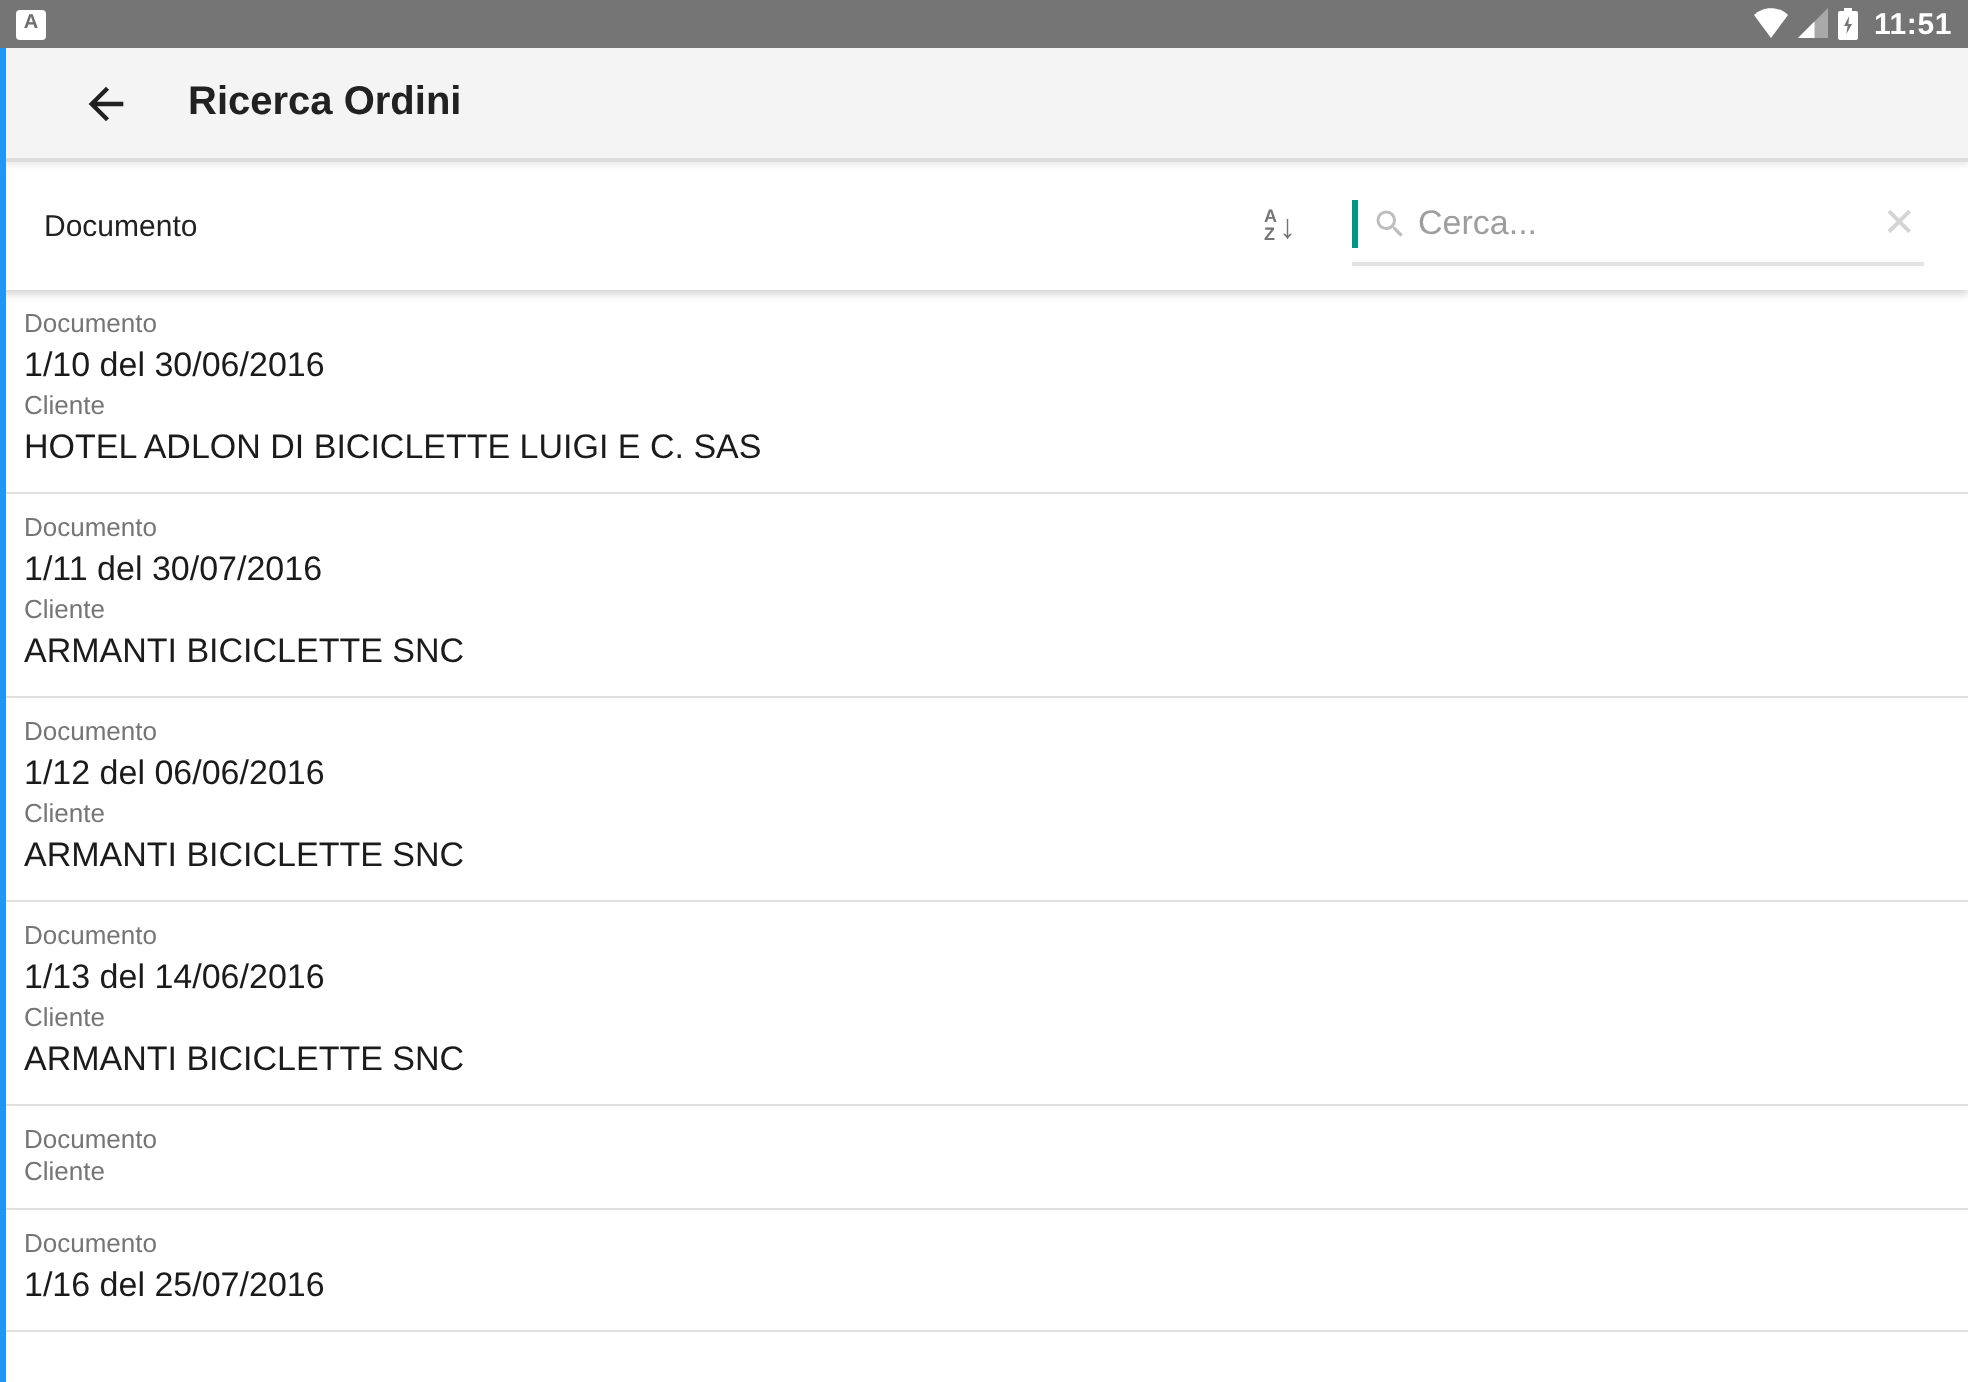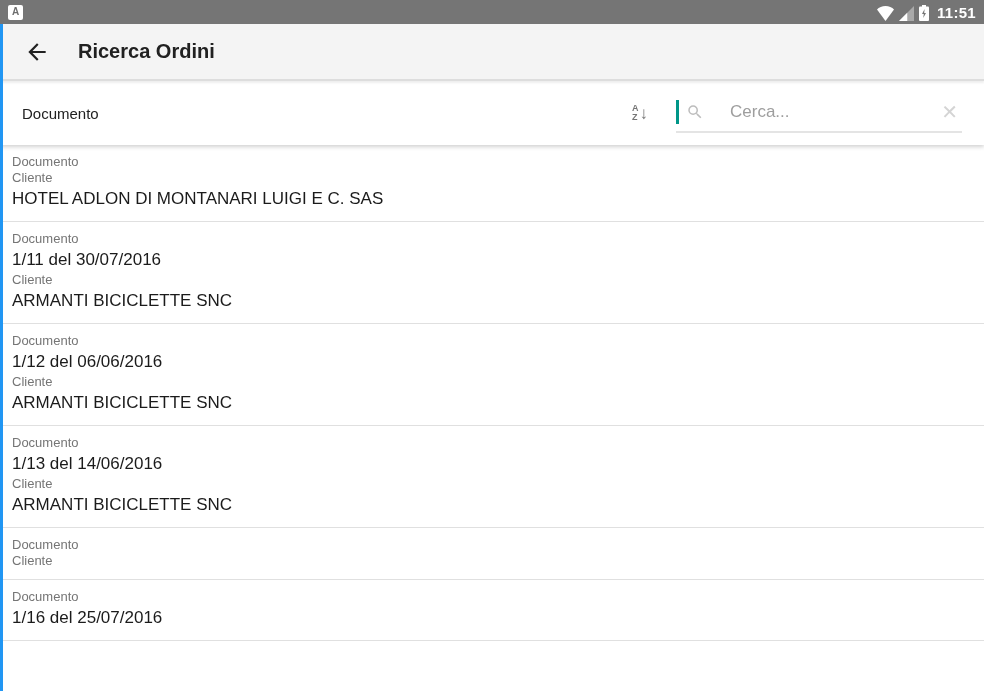--- a/index.html
+++ b/index.html
@@ -13,28 +13,28 @@
     height:24px; background:#757575; color:#fff;
     display:flex; align-items:center; justify-content:space-between;
     padding:0 8px; position:relative; z-index:40;
   }
   .sb-left { display:flex; align-items:center; gap:6px; }
   .notif-icon {
     width:15px; height:15px; background:#fff; color:#6e6e6e;
     border-radius:2px; font-size:10px; font-weight:bold;
     display:flex; align-items:center; justify-content:center; line-height:1;
   }
-  .sb-right { display:flex; align-items:flex-end; gap:5px; }
+  .sb-right { display:flex; align-items:flex-start; gap:5px; }
   .sb-right svg { display:block; }
   .sb-time { font-size:15px; font-weight:bold; letter-spacing:0.3px; margin-left:3px; }
 
   
   .app-bar {
     height:57px; background:#F4F4F4;
-    display:flex; align-items:center; padding:0 14px;
+    display:flex; align-items:center; padding:0 30px;
     border-bottom:2px solid #DDDDDD;
     box-shadow:0 2px 2px rgba(0,0,0,0.07);
     position:relative; z-index:30;
   }
   .back-btn { width:26px; height:26px; margin-left:10px; cursor:pointer; }
   .back-btn svg { width:26px; height:26px; fill:#212121; }
   .app-title { font-size:20px; font-weight:bold; color:#212121; margin-left:28px; }
   .app-action {
     margin-left:auto; background:none; border:none;
     font-family:"Liberation Sans", sans-serif;
@@ -56,21 +56,21 @@
   .sort-az { display:flex; flex-direction:column; line-height:1; font-weight:bold; }
   .sort-az span { font-size:9px; letter-spacing:0; }
   .sort-arrow { font-size:17px; line-height:1; margin-left:1px; color:#757575; }
 
   .search-box {
     width:286px; height:40px; display:flex; align-items:center;
     border-bottom:2px solid #E4E4E4; position:relative; cursor:text;
   }
   .caret { width:3px; height:24px; background:#009688; margin-right:7px; }
   .mag-icon svg { width:18px; height:18px; display:block; }
-  .search-placeholder { font-size:17px; color:#9E9E9E; margin-left:26px; flex:1; }
+  .search-placeholder { font-size:17px; color:#9E9E9E; margin-left:5px; flex:1; }
   .clear-btn { font-size:20px; color:#D4D4D4; cursor:pointer; padding:0 4px; line-height:1; }
 
   
   .doc-list { position:relative; z-index:10; background:#fff; }
   .doc-row { padding:9px 12px 10px 12px; border-bottom:1px solid #E0E0E0; cursor:pointer; background:#fff; }
   .row-label { font-size:13px; color:#757575; line-height:16px; }
   .row-value { font-size:17px; color:#1b1b1b; line-height:25px; }
 
   
   .scroll-indicator {
@@ -138,22 +138,23 @@
           </svg>
       </span>
       <span class="search-placeholder">Cerca...</span>
       <span class="clear-btn">✕</span>
     </span>
   </div>
 
   <div class="doc-list" id="list">
   <div class="doc-row">
     <div class="row-label">Documento</div>
+    <div class="row-value">1/10 del 30/06/2016</div>
     <div class="row-label">Cliente</div>
-    <div class="row-value">HOTEL ADLON DI MONTANARI LUIGI E C. SAS</div>
+    <div class="row-value">HOTEL ADLON DI BICICLETTE LUIGI E C. SAS</div>
   </div>
 
   <div class="doc-row">
     <div class="row-label">Documento</div>
     <div class="row-value">1/11 del 30/07/2016</div>
     <div class="row-label">Cliente</div>
     <div class="row-value">ARMANTI BICICLETTE SNC</div>
   </div>
 
   <div class="doc-row">

